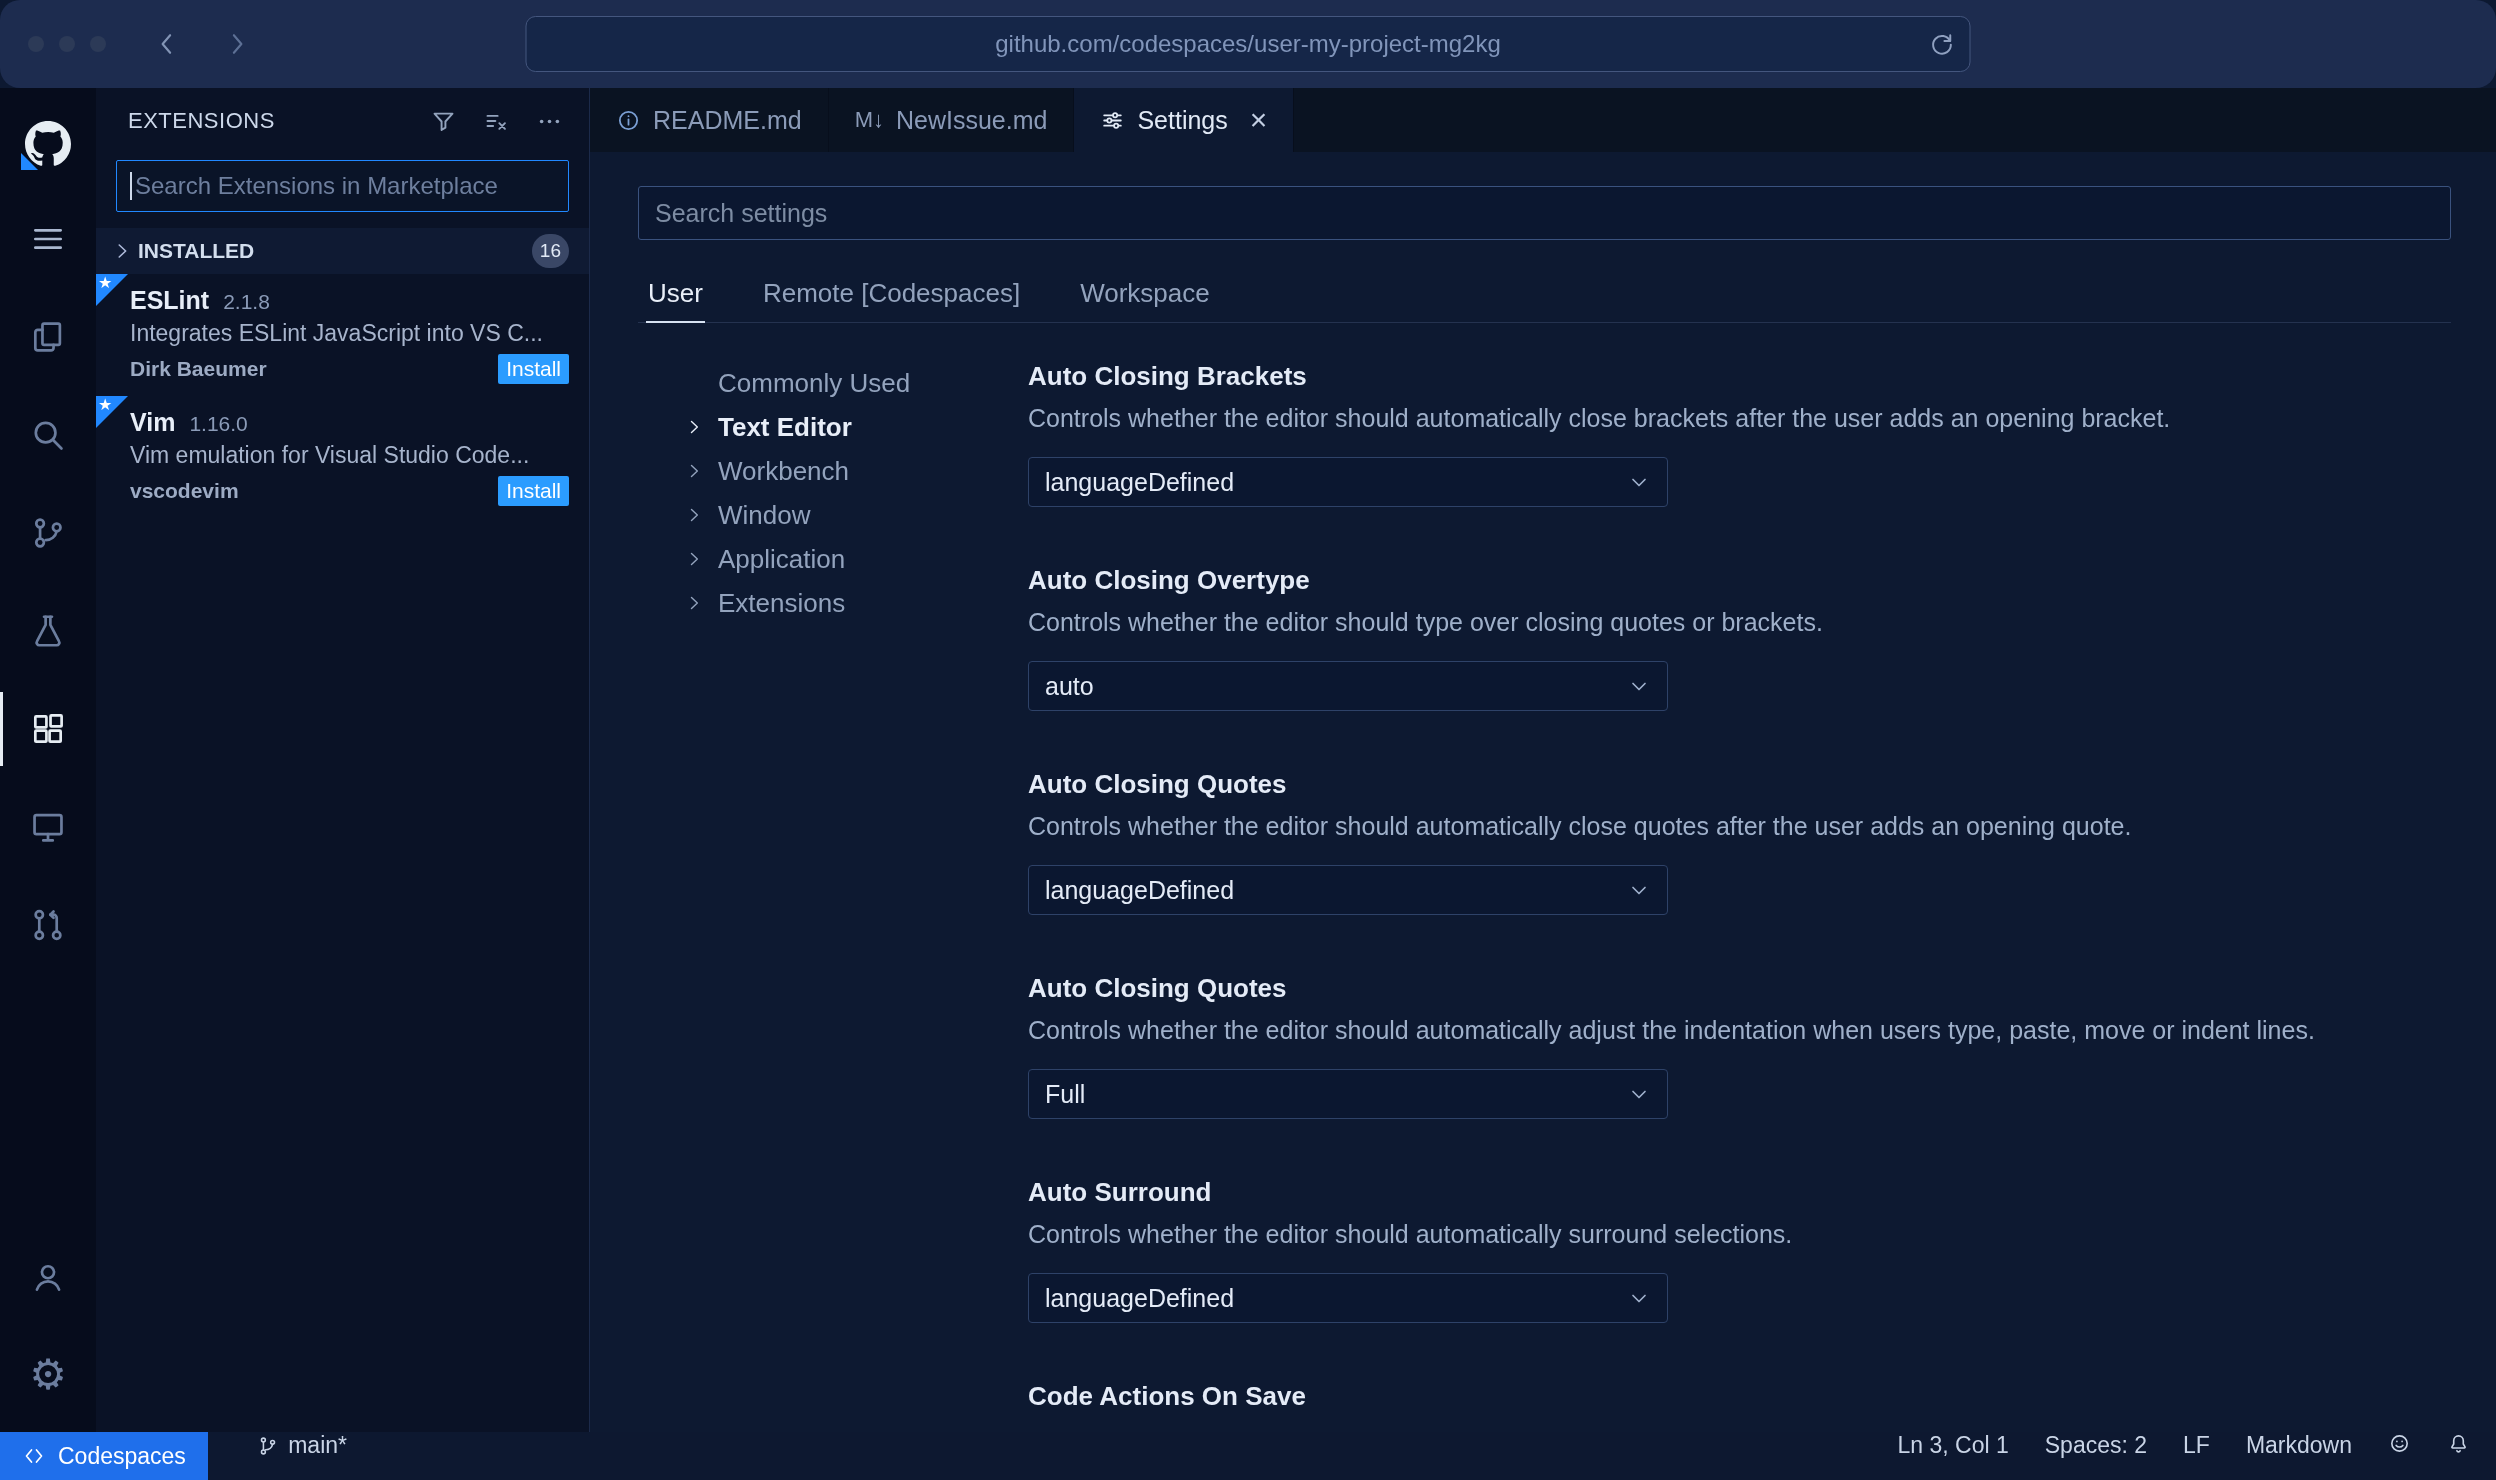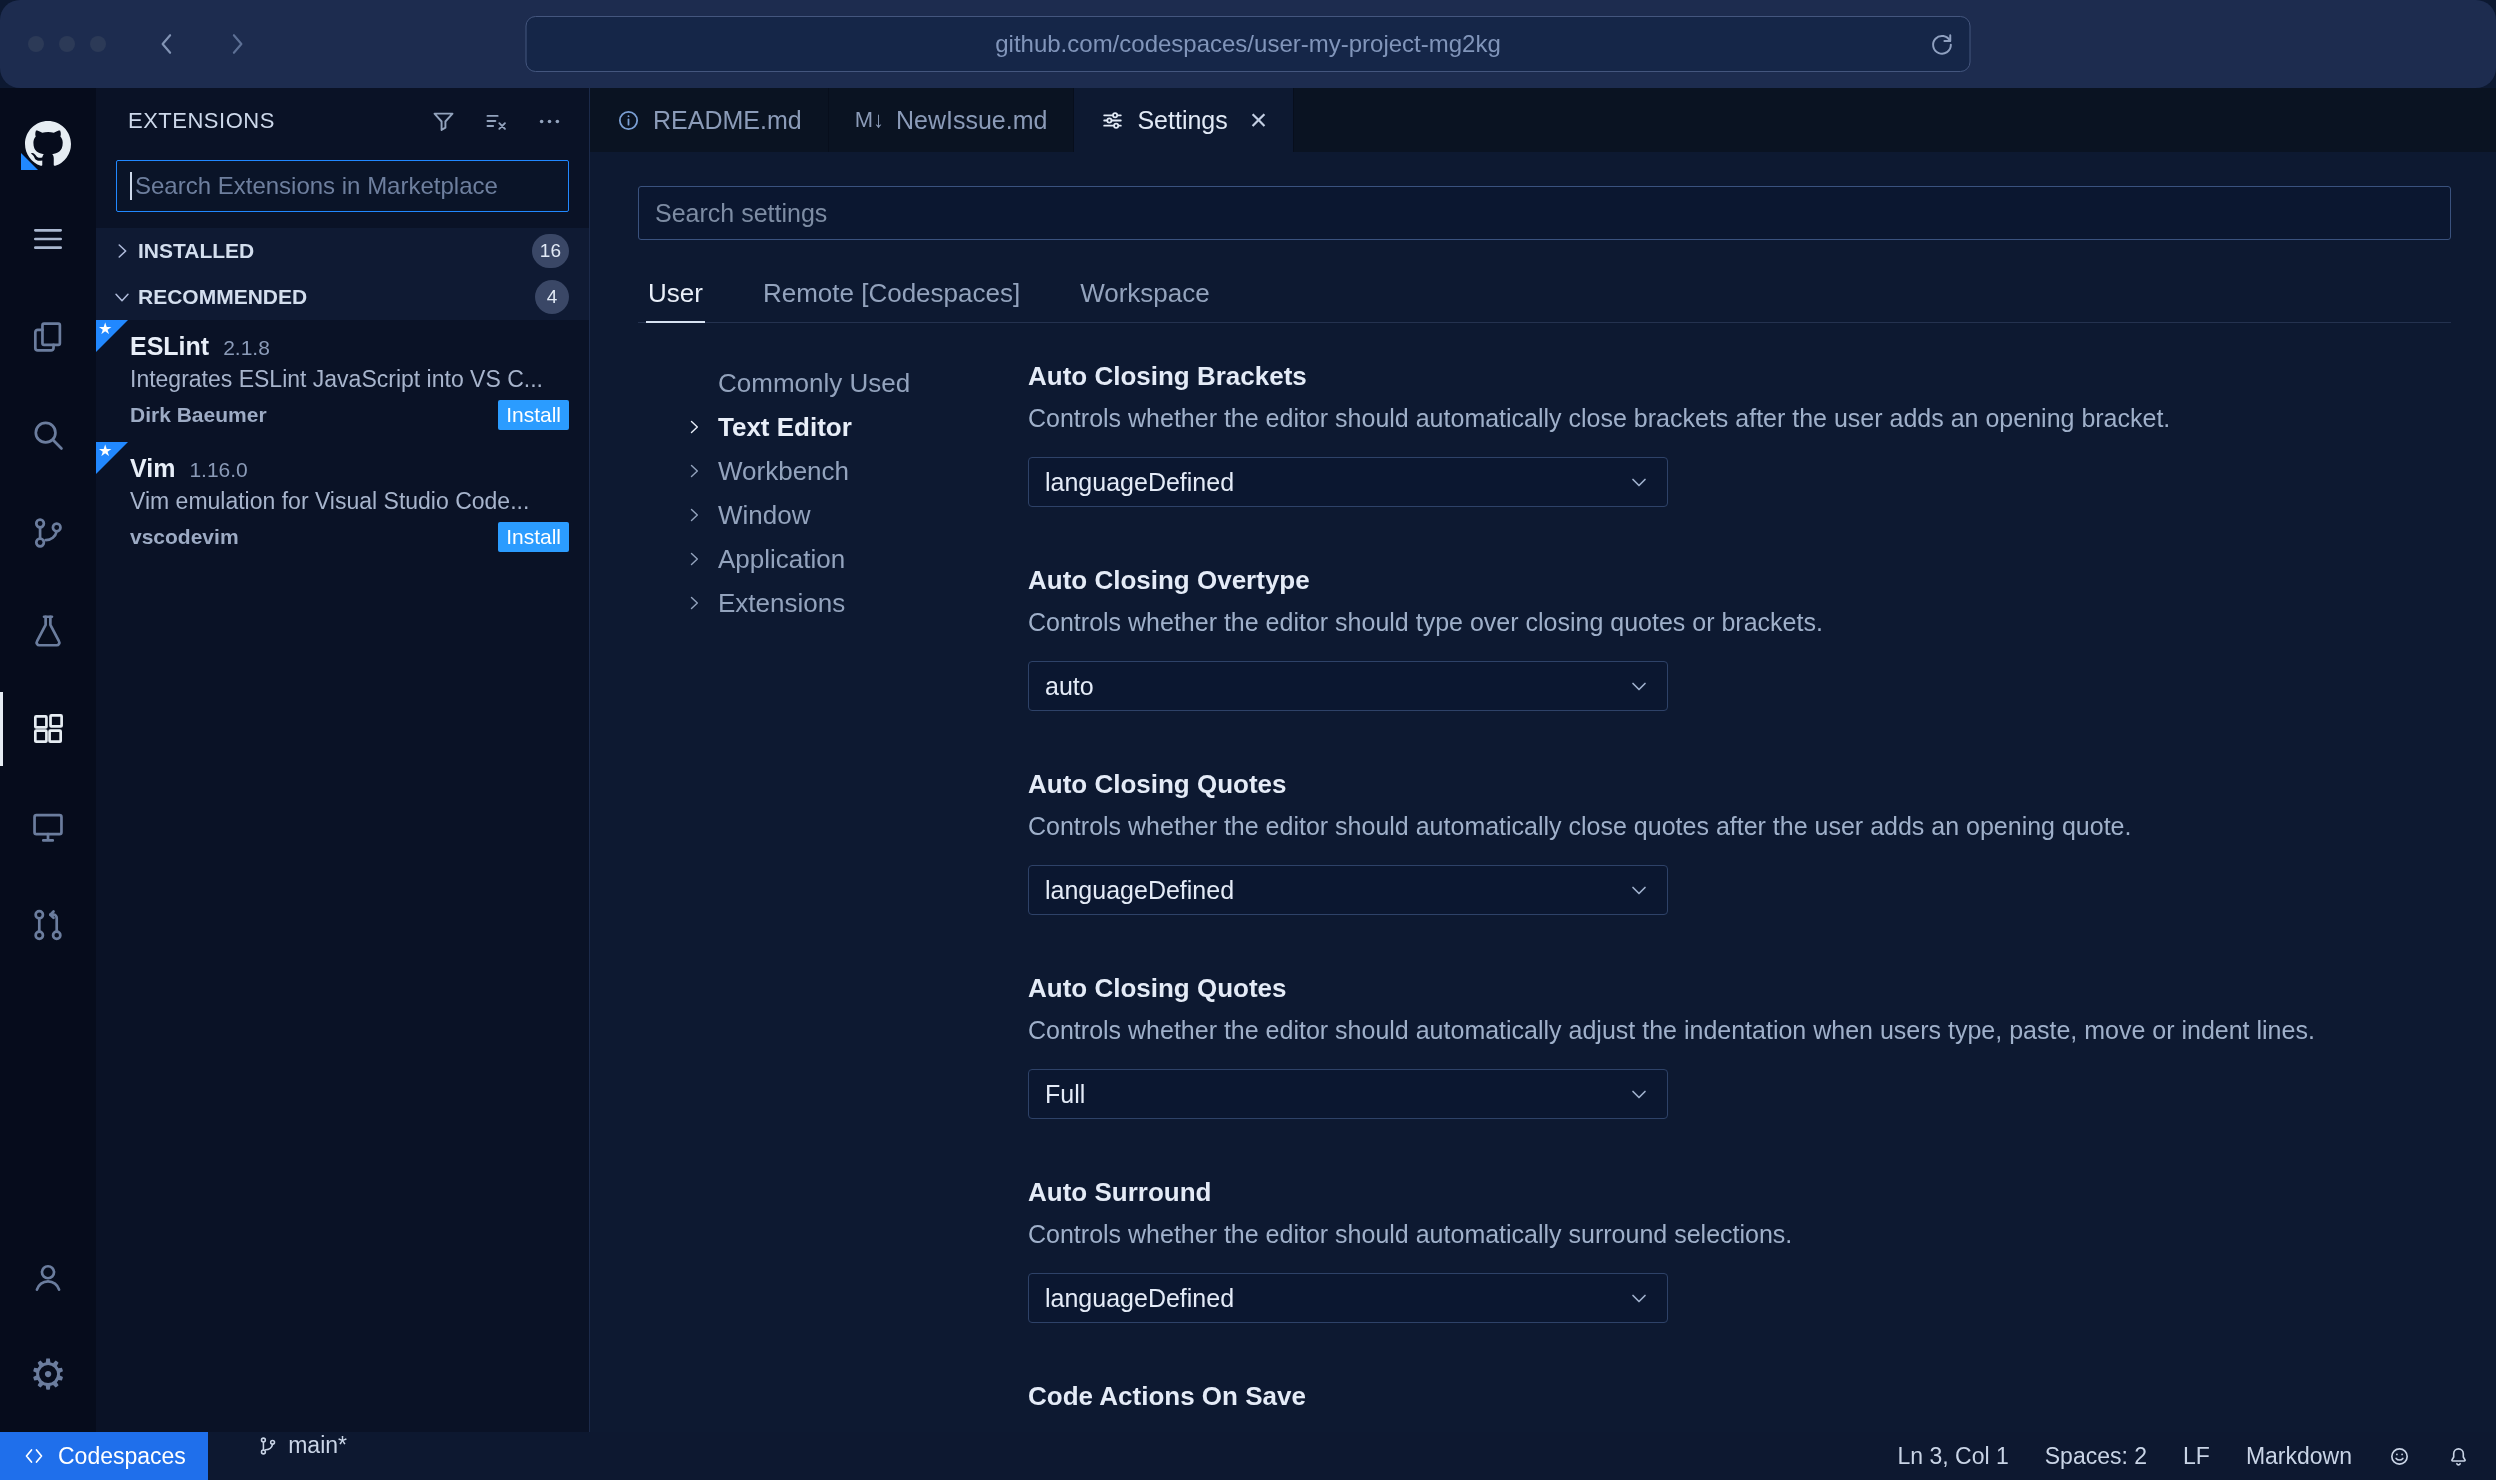--- a/index.html
+++ b/index.html
@@ -102,21 +102,21 @@
   .setting-title{font-size:26px;font-weight:bold;color:var(--text);}
   .setting-desc{margin-top:12px;font-size:25px;color:var(--muted);}
   .select{margin-top:24px;width:640px;height:50px;background:var(--input-bg);border:1px solid var(--input-border);border-radius:4px;display:flex;align-items:center;padding:0 16px;font-size:25px;color:var(--text);}
   .select .sel-chev{margin-left:auto;color:#9fb0cc;display:flex;}
 
   
   .status-bar{height:48px;background:#0d1830;display:flex;align-items:stretch;font-size:23px;color:#c9d4e6;flex:0 0 auto;}
   .cs-chip{background:var(--cs-blue);color:#fff;display:flex;align-items:center;gap:12px;padding:0 22px;}
   .sb-left{display:flex;align-items:center;gap:34px;padding-left:30px;flex-direction:column;}
   .sb-group{display:flex;align-items:center;gap:9px;}
-  .sb-right{margin-left:auto;display:flex;align-items:center;gap:36px;padding-right:26px;}
+  .sb-right{margin-left:auto;display:flex;align-items:flex-start;gap:36px;padding-right:26px;}
   .sb-icon{display:flex;align-items:center;}
 
   svg.ic{fill:none;stroke:currentColor;stroke-width:1.7;stroke-linecap:round;stroke-linejoin:round;}
 </style>
 </head>
 <body>
 
 <div class="screen">
 
   <div class="browser-bar">
@@ -255,29 +255,20 @@
         <span class="caret"></span>
       </div>
       <div class="section-row">
         <span class="sec-chev">
             <svg class="ic" width="22" height="22" viewBox="0 0 24 24">
               <path d="M9 5.5l7 6.5-7 6.5"></path>
             </svg>
           </span>
         <span class="section-label">INSTALLED</span>
         <span class="badge">16</span>
-      </div>
-      <div class="section-row">
-        <span class="sec-chev">
-            <svg class="ic" width="22" height="22" viewBox="0 0 24 24">
-              <path d="M5.5 9l6.5 7 6.5-7"></path>
-            </svg>
-          </span>
-        <span class="section-label">RECOMMENDED</span>
-        <span class="badge">4</span>
       </div>
 
       <div class="ext-item">
         <span class="ribbon"></span>
         <span class="ribbon-star">★</span>
         <div class="ext-line1">
           <span class="ext-name">ESLint</span>
           <span class="ext-ver">2.1.8</span>
         </div>
         <div class="ext-desc">Integrates ESLint JavaScript into VS C...</div>

